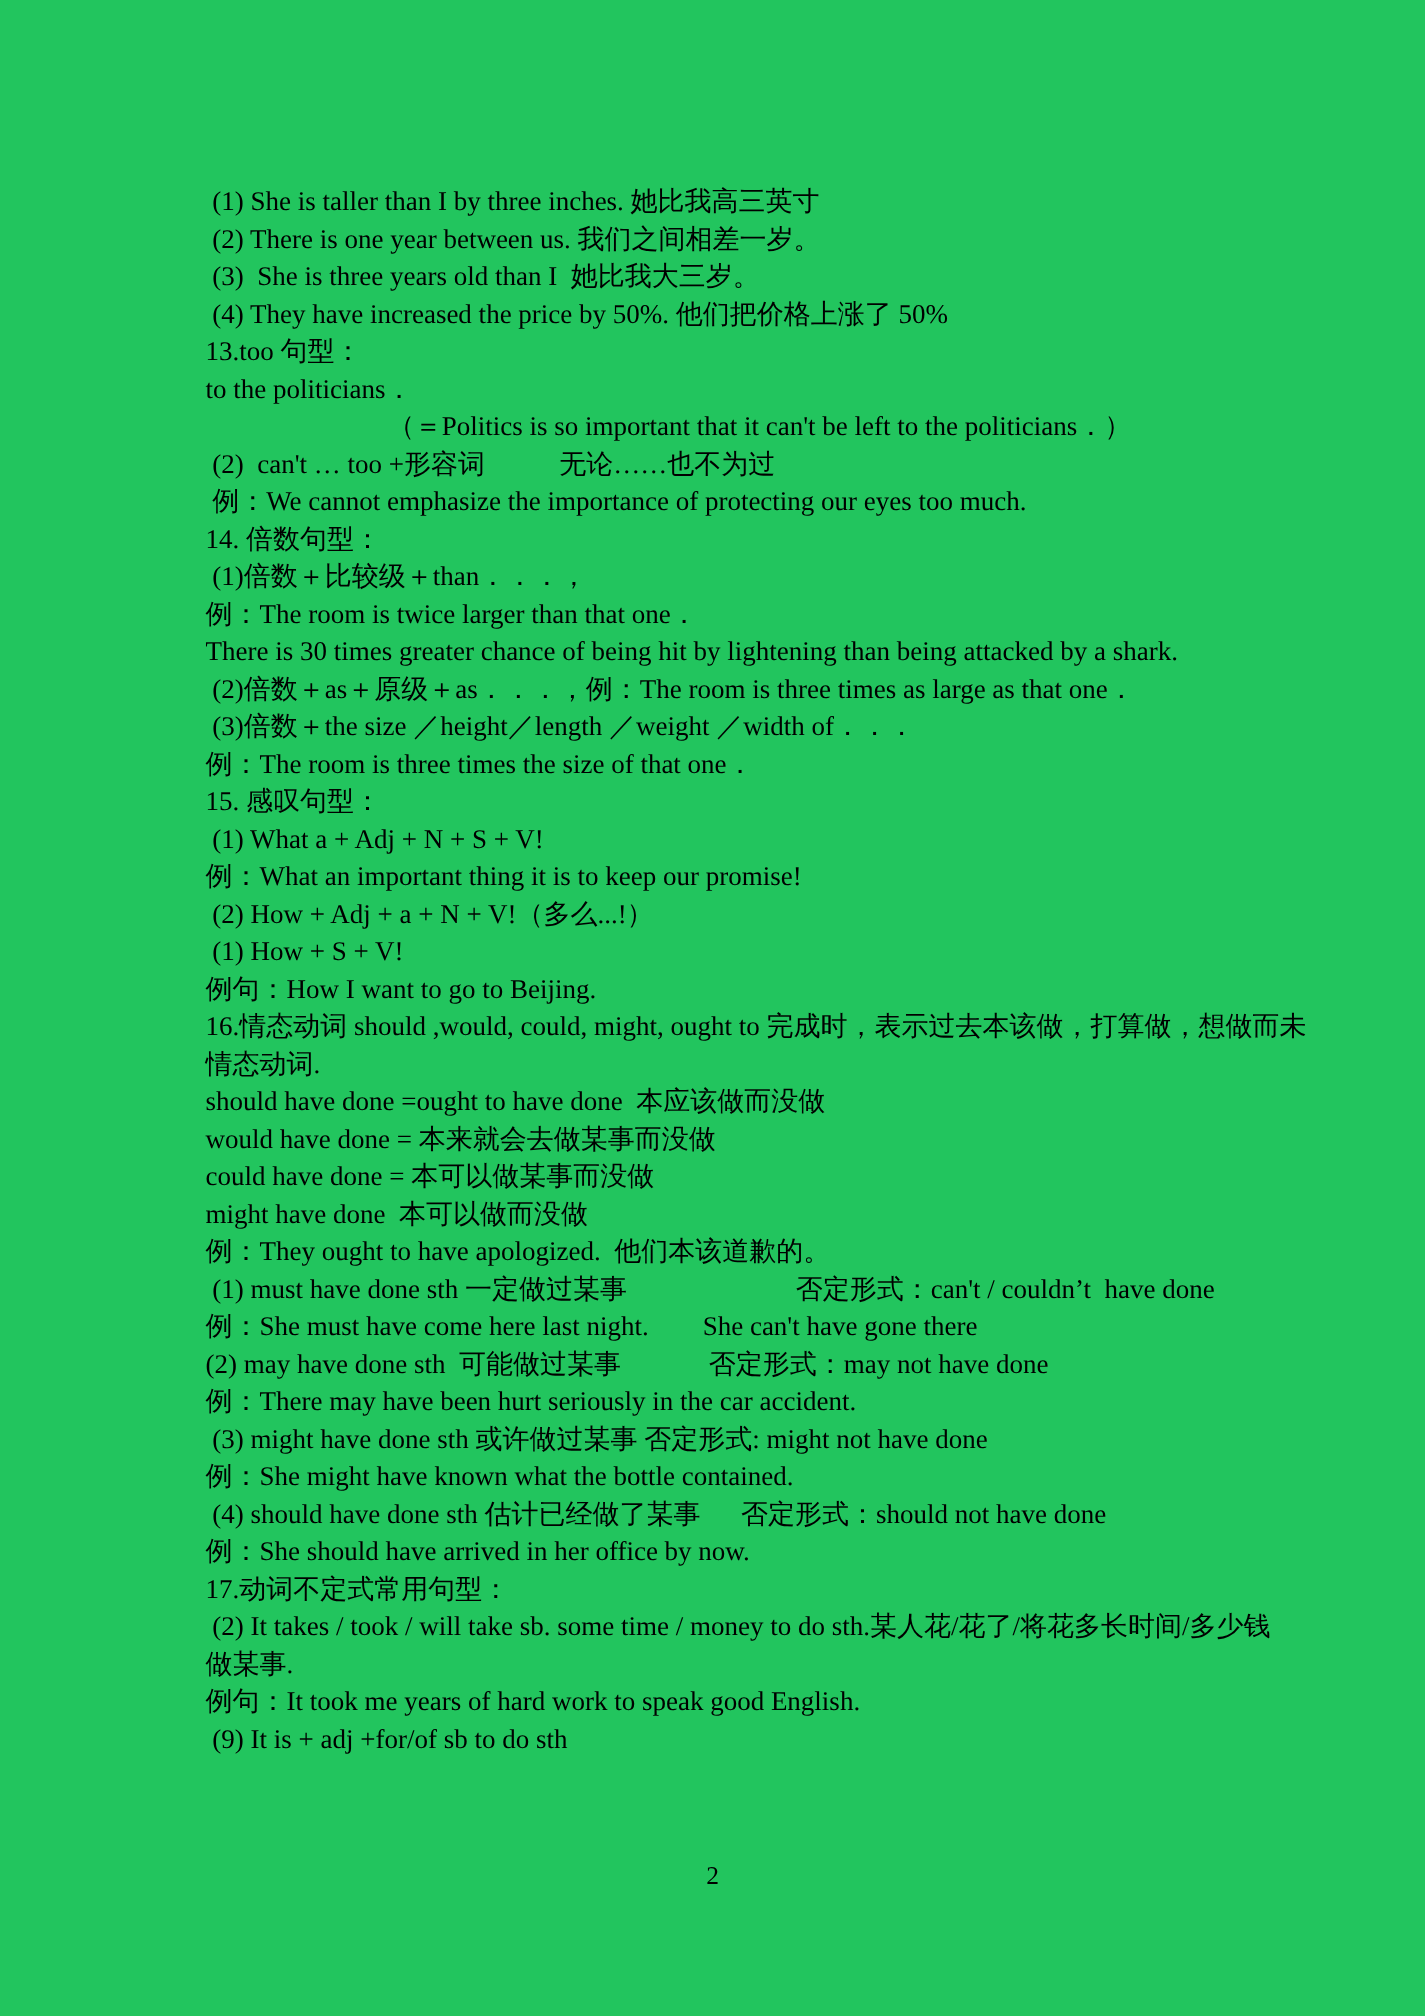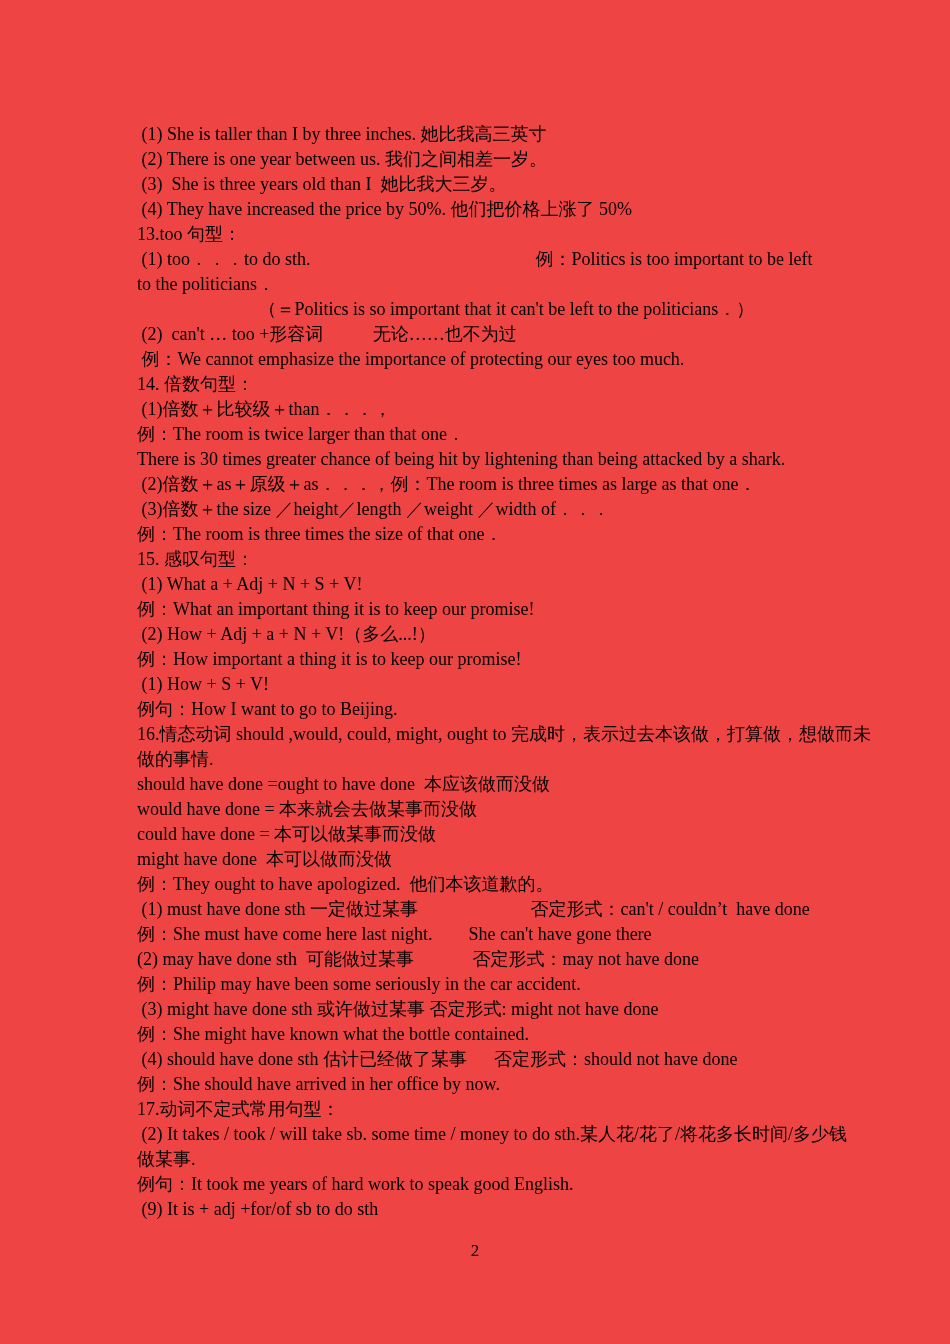--- a/index.html
+++ b/index.html
@@ -15,21 +15,21 @@
     overflow: hidden;
     font-family: "Liberation Serif", "DejaVu Serif", serif;
     color: #000000;
   }
   .page {
     position: absolute;
     left: 0;
     top: 0;
     width: 950px;
     height: 1344px;
-    background: #ef4444;
+    background: #22c55e;
   }
   .content {
     position: absolute;
     left: 137px;
     top: 122px;
     width: 690px;
   }
   .line {
     white-space: pre;
     font-size: 18px;
@@ -53,50 +53,48 @@
 </head>
 <body>
 
 <div class="page">
   <div class="content" id="doc-lines">
       <div class="line"><span> (1) She is taller than I by three inches. 她比我高三英寸</span></div>
       <div class="line"><span> (2) There is one year between us. 我们之间相差一岁。</span></div>
       <div class="line"><span> (3)  She is three years old than I  她比我大三岁。</span></div>
       <div class="line"><span> (4) They have increased the price by 50%. 他们把价格上涨了 50%</span></div>
       <div class="line"><span class="bold">13.too 句型：</span></div>
-      <div class="line"><span> (1) too．．．to do sth.                                                  例：Politics is too important to be left</span></div>
       <div class="line"><span>to the politicians．</span></div>
       <div class="line"><span>                           （＝Politics is so important that it can't be left to the politicians．）</span></div>
       <div class="line"><span> (2)  can't … too +形容词           无论……也不为过</span></div>
       <div class="line"><span> 例：We cannot emphasize the importance of protecting our eyes too much.</span></div>
       <div class="line"><span class="bold">14. 倍数句型：</span></div>
       <div class="line"><span> (1)倍数＋比较级＋than．．．，</span></div>
       <div class="line"><span>例：The room is twice larger than that one．</span></div>
       <div class="line"><span>There is 30 times greater chance of being hit by lightening than being attacked by a shark.</span></div>
       <div class="line"><span> (2)倍数＋as＋原级＋as．．．，例：The room is three times as large as that one．</span></div>
       <div class="line"><span> (3)倍数＋the size ／height／length ／weight ／width of．．．</span></div>
       <div class="line"><span>例：The room is three times the size of that one．</span></div>
       <div class="line"><span class="bold">15. 感叹句型：</span></div>
       <div class="line"><span> (1) What a + Adj + N + S + V!</span></div>
       <div class="line"><span>例：What an important thing it is to keep our promise!</span></div>
       <div class="line"><span> (2) How + Adj + a + N + V!（多么...!）</span></div>
-      <div class="line"><span>例：How important a thing it is to keep our promise!</span></div>
       <div class="line"><span> (1) How + S + V!</span></div>
       <div class="line"><span>例句：How I want to go to Beijing.</span></div>
       <div class="line"><span class="bold">16.</span><span>情态动词 should ,would, could, might, ought to 完成时，表示过去本该做，打算做，想做而未</span></div>
-      <div class="line"><span>做的事情.</span></div>
+      <div class="line"><span>情态动词.</span></div>
       <div class="line"><span>should have done =ought to have done  本应该做而没做</span></div>
       <div class="line"><span>would have done = 本来就会去做某事而没做</span></div>
       <div class="line"><span>could have done = 本可以做某事而没做</span></div>
       <div class="line"><span>might have done  本可以做而没做</span></div>
       <div class="line"><span>例：They ought to have apologized.  他们本该道歉的。</span></div>
       <div class="line"><span> (1) must have done sth 一定做过某事                         否定形式：can't / couldn’t  have done</span></div>
       <div class="line"><span>例：She must have come here last night.        She can't have gone there</span></div>
       <div class="line"><span>(2) may have done sth  可能做过某事             否定形式：may not have done</span></div>
-      <div class="line"><span>例：Philip may have been some seriously in the car accident.</span></div>
+      <div class="line"><span>例：There may have been hurt seriously in the car accident.</span></div>
       <div class="line"><span> (3) might have done sth 或许做过某事 否定形式: might not have done</span></div>
       <div class="line"><span>例：She might have known what the bottle contained.</span></div>
       <div class="line"><span> (4) should have done sth 估计已经做了某事      否定形式：should not have done</span></div>
       <div class="line"><span>例：She should have arrived in her office by now.</span></div>
       <div class="line"><span class="bold">17.动词不定式常用句型：</span></div>
       <div class="line"><span> (2) It takes / took / will take sb. some time / money to do sth.某人花/花了/将花多长时间/多少钱</span></div>
       <div class="line"><span>做某事.</span></div>
       <div class="line"><span>例句：It took me years of hard work to speak good English.</span></div>
       <div class="line"><span> (9) It is + adj +for/of sb to do sth</span></div>
     </div>

